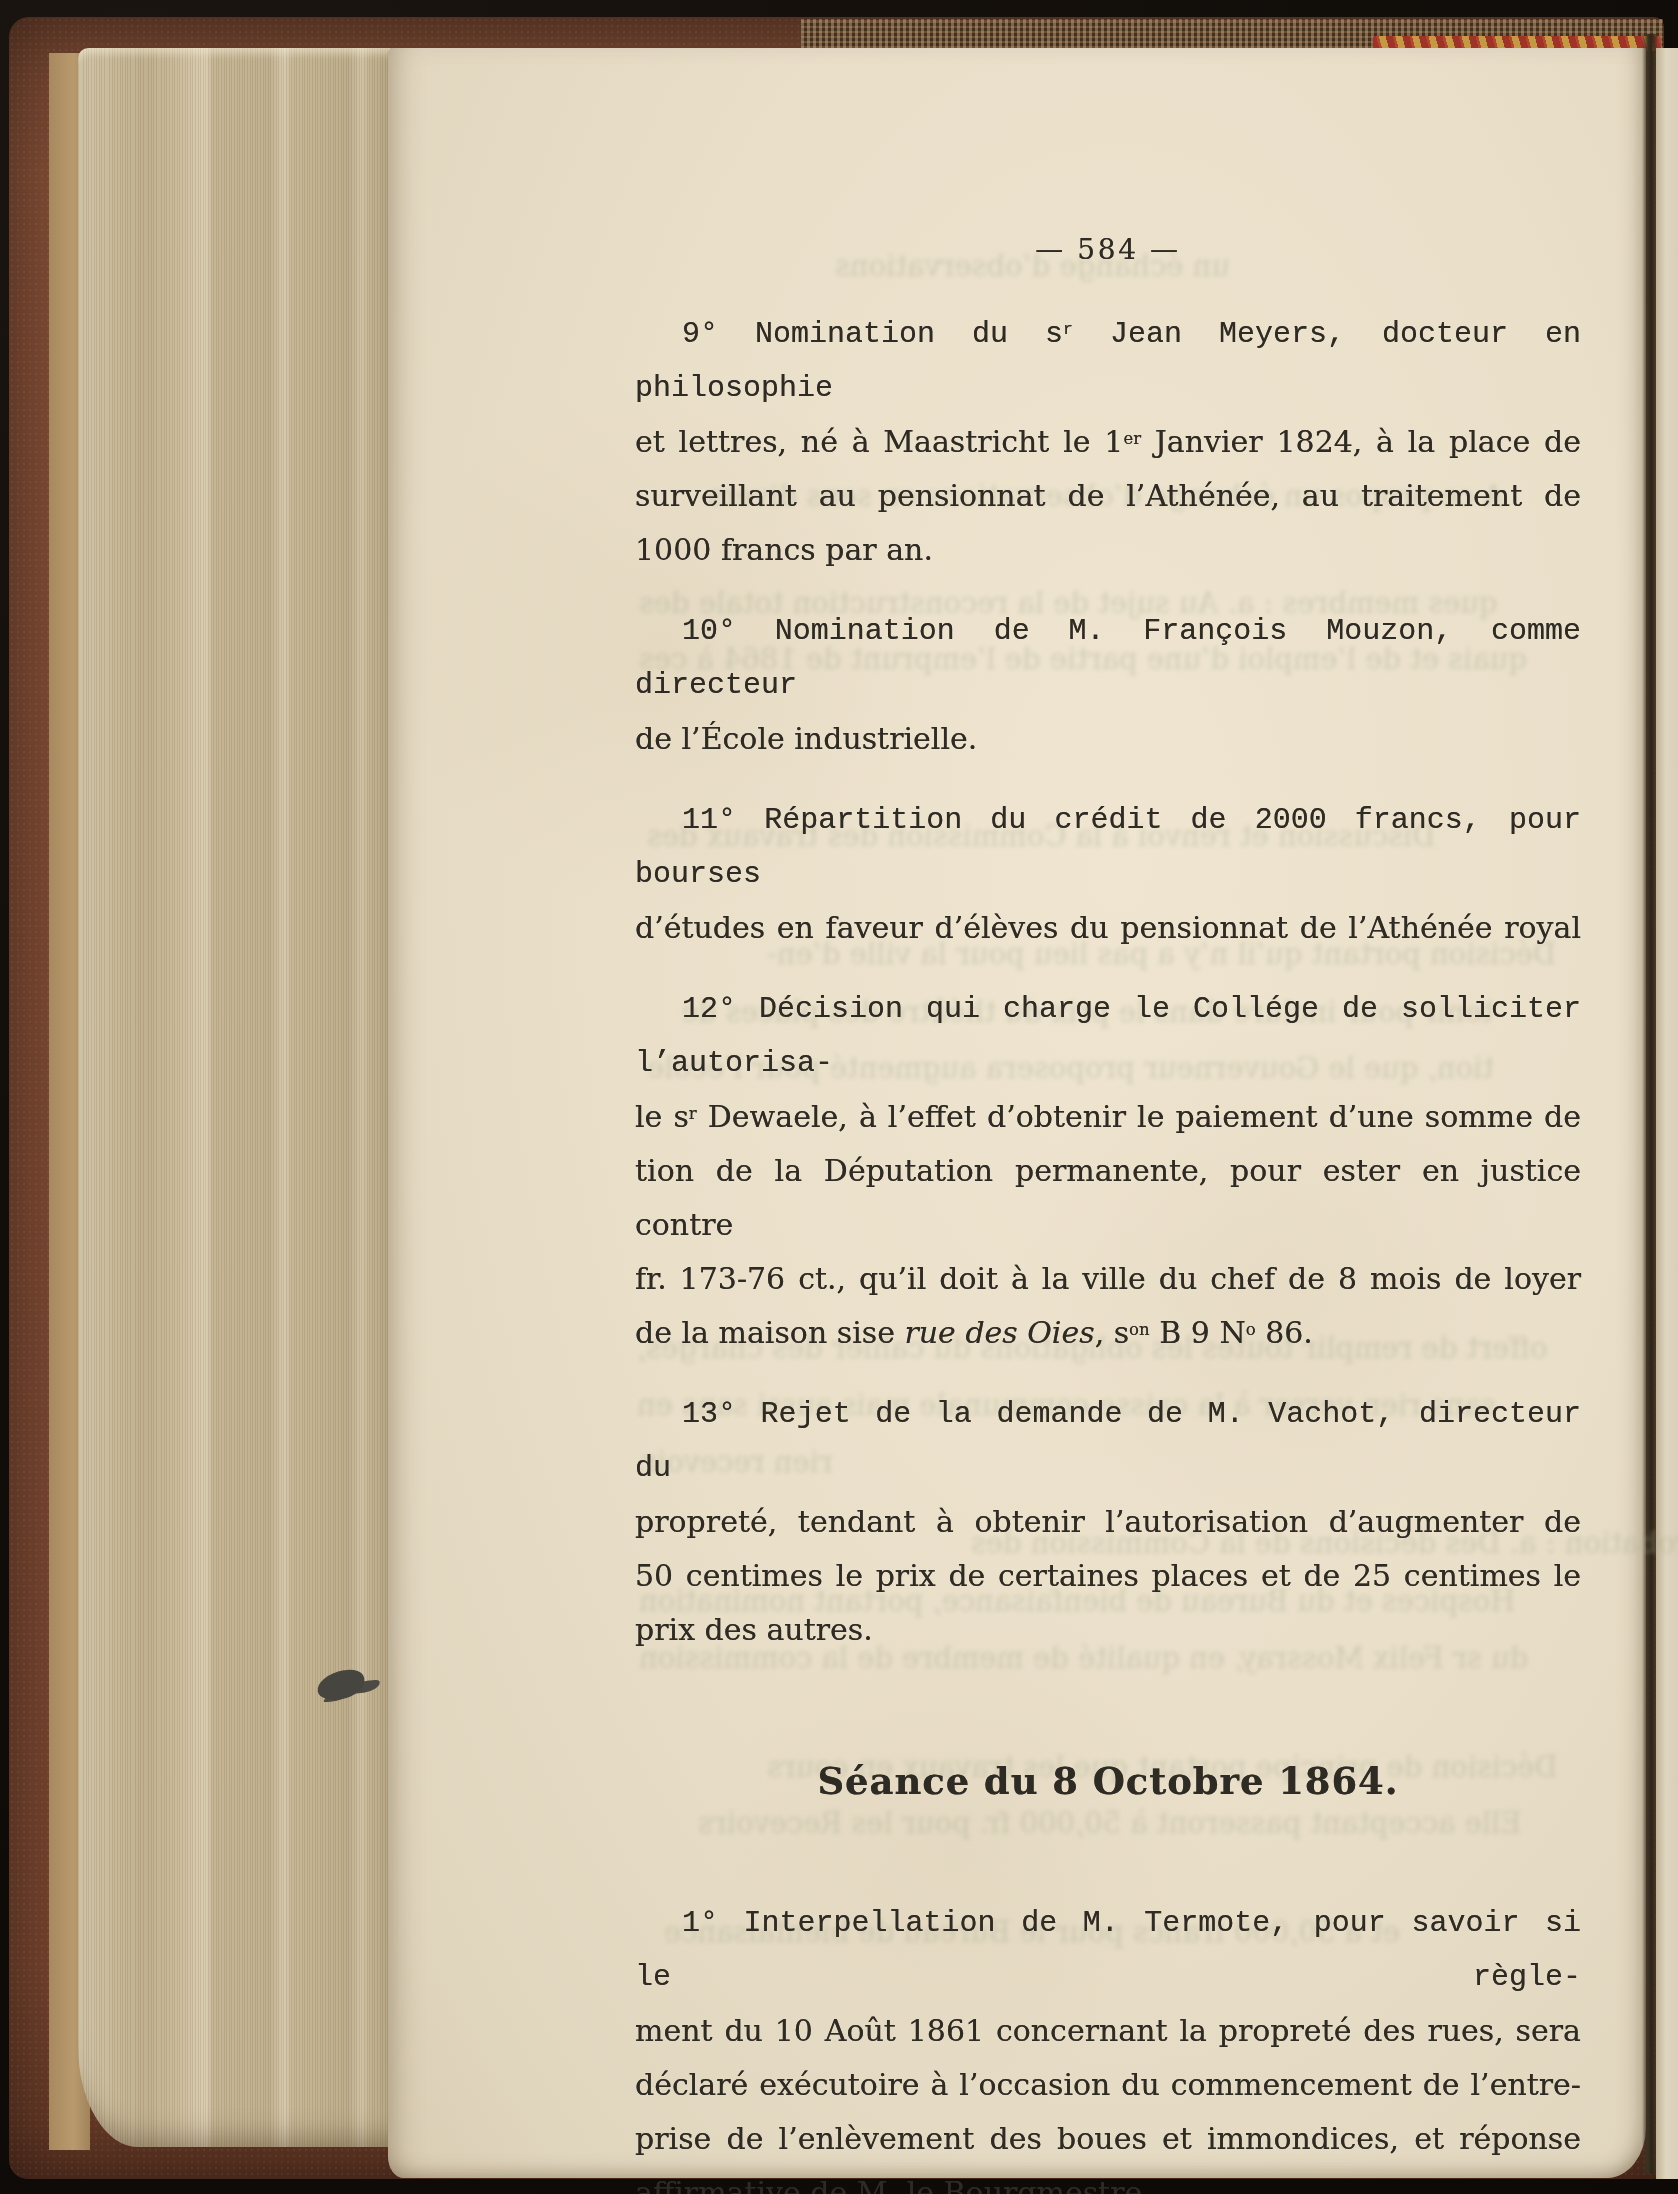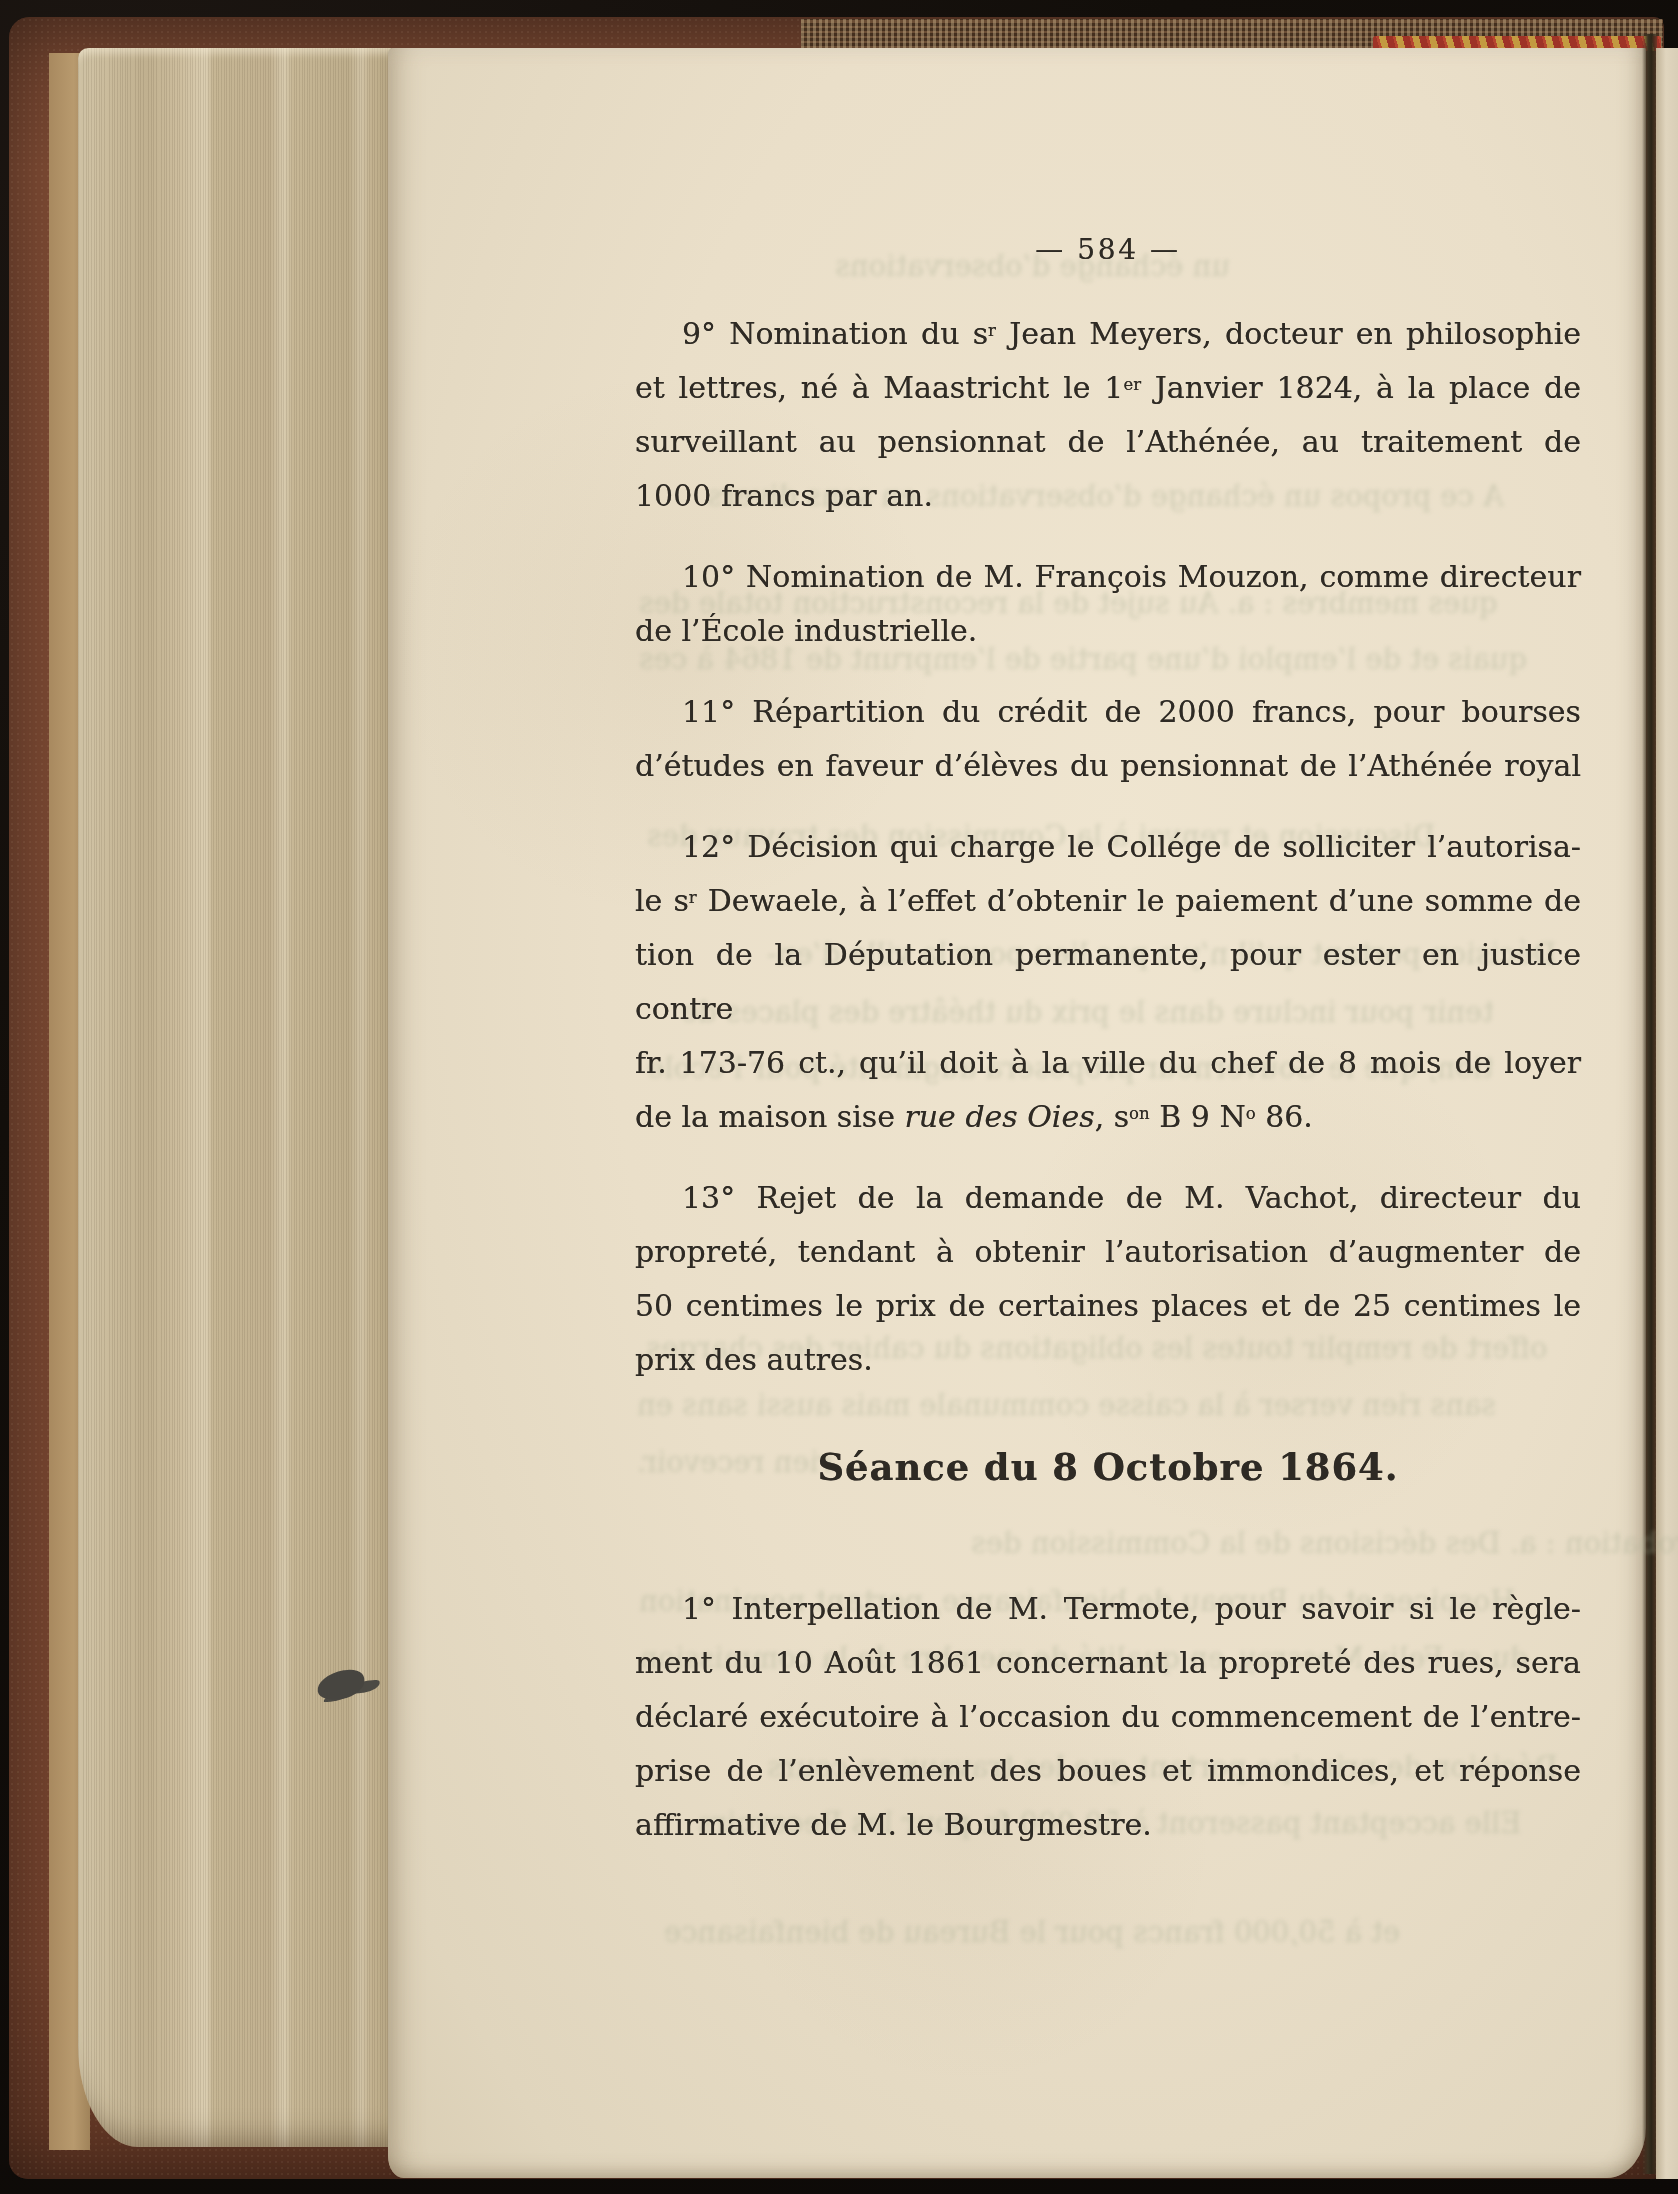--- a/index.html
+++ b/index.html
@@ -110,25 +110,25 @@
     position:absolute;left:635px;top:228px;width:946px;
     color:#2e2a24;font-size:30px;
     text-shadow:0 0 0.5px rgba(46,42,36,.7);
   }
   .pagenum{text-align:center;font-size:28px;letter-spacing:2.6px;line-height:43px;}
   .para{margin-top:27px;}
   [data-name="minutes-before"] .para:first-child{margin-top:36px;}
   [data-name="minutes-after"] .para:first-child{margin-top:89px;}
   .line{line-height:54px;text-align:justify;}
   .line.just{text-align-last:justify;}
-  .line.first{text-indent:47px;}
+  .line.first{text-indent:47px;font-family:Liberation Mono, monospace;}
   sup{font-size:.55em;vertical-align:.5em;line-height:0;}
   i{font-style:italic;}
   .heading{
-    margin-top:55px;text-align:center;font-weight:700;font-size:37px;line-height:51px;letter-spacing:0.9px;
+    margin-top:99px;text-align:center;font-weight:700;font-size:37px;line-height:51px;letter-spacing:0.9px;
   }
 </style>
 </head>
 <body data-name="book-scan">
 
 <div class="cover" data-name="book-cover"></div>
 <div class="headband" data-name="headband-cloth"></div>
 <div class="braid" data-name="endband-braid"></div>
 <div class="board-edge" data-name="board-edge"></div>
 <div class="stack" data-name="page-edges-stack"></div>

